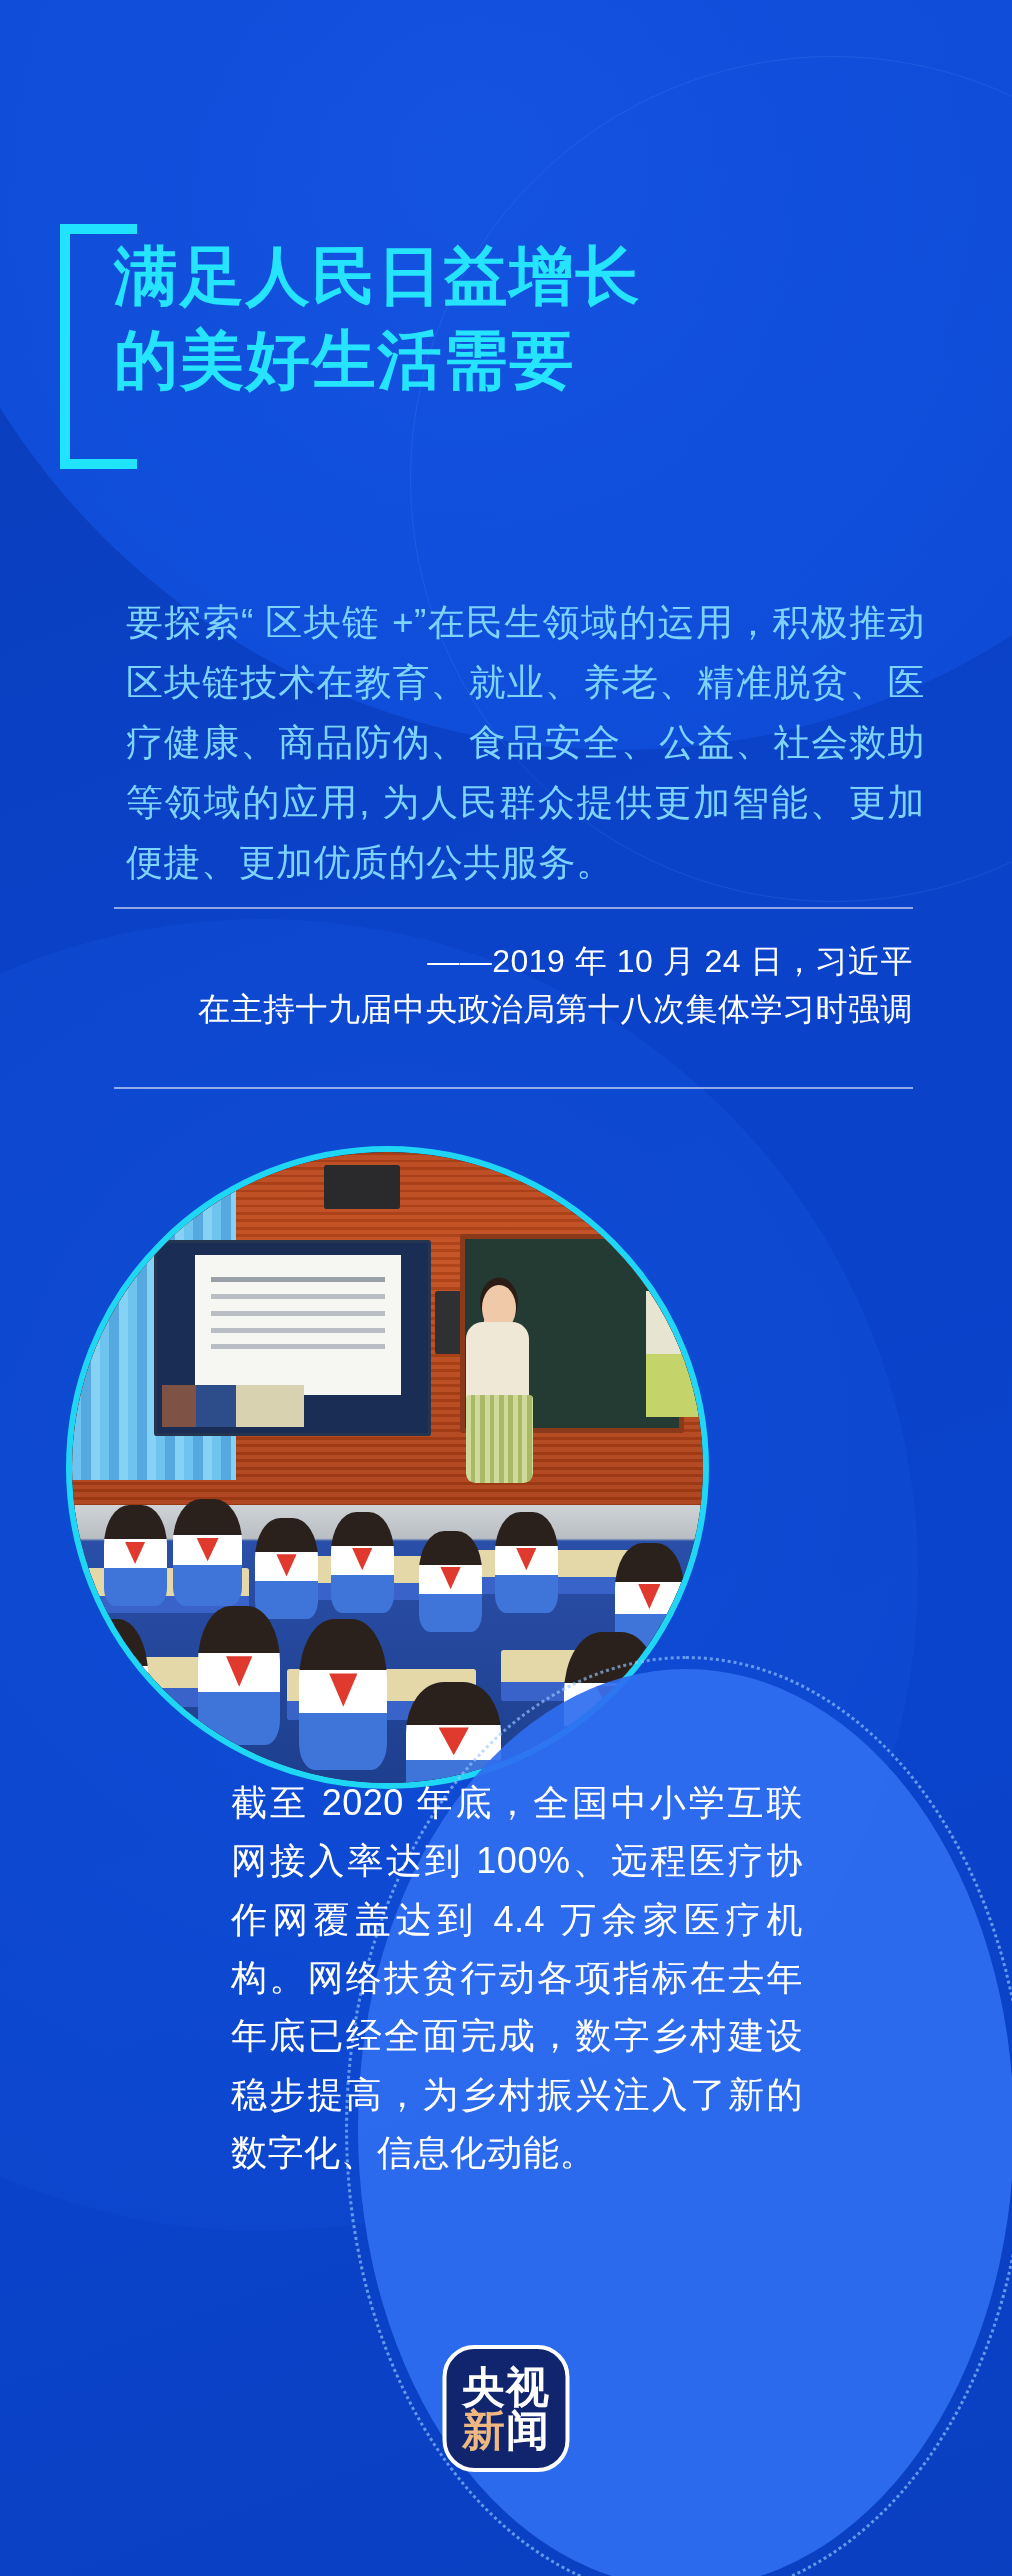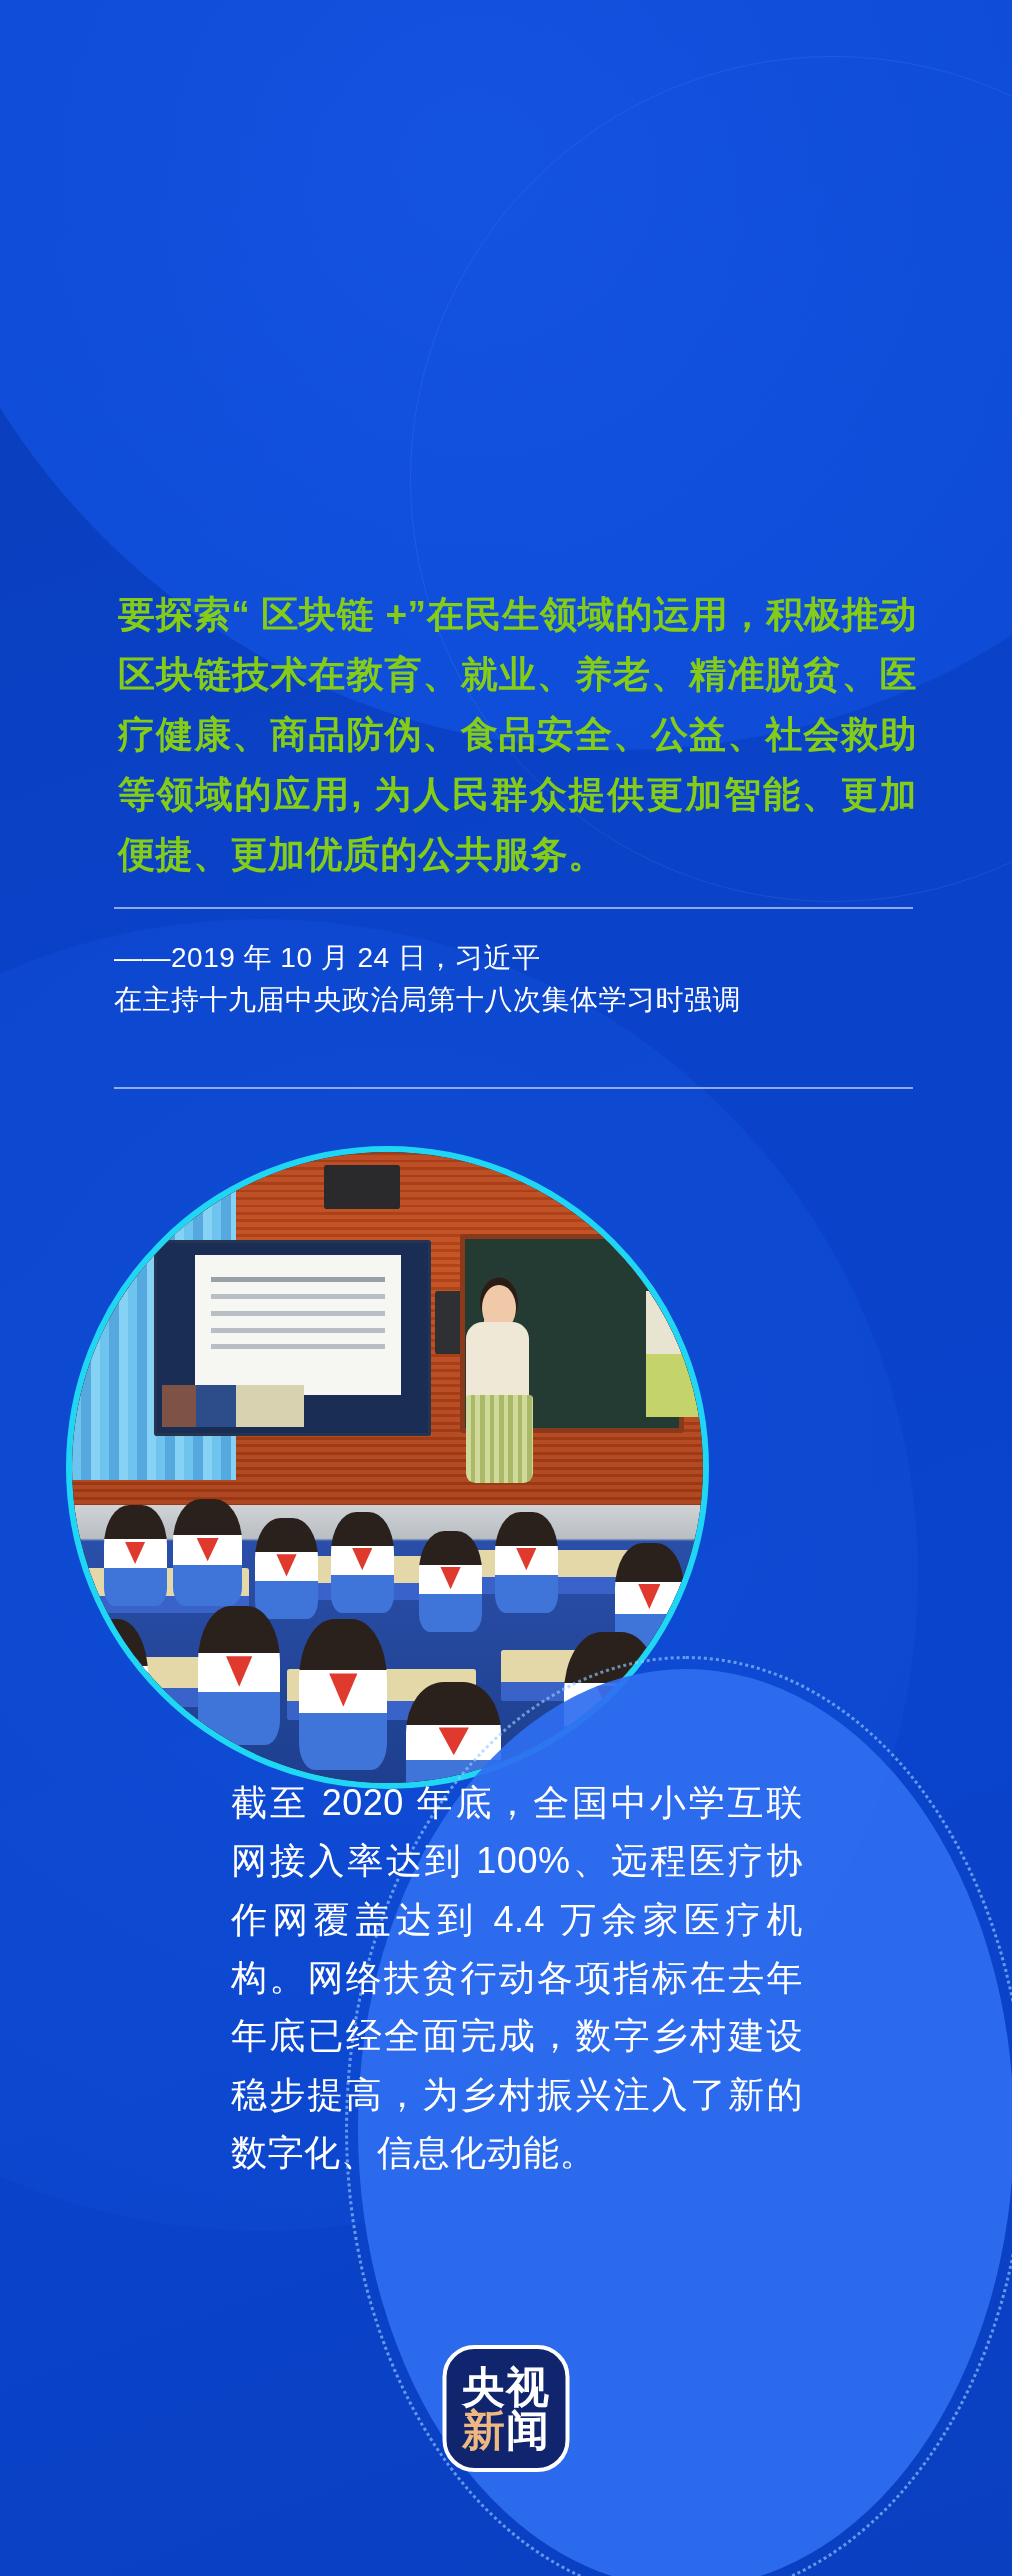--- a/index.html
+++ b/index.html
@@ -112,49 +112,49 @@
     white-space: pre-line;
     margin: 0;
   }
 
   
   .quote {
     position: absolute;
     left: 114px;
     top: 581px;
     width: 799px;
-    color: #84cc16;
+    color: #7dd3fc;
     font-size: 37px;
-    font-weight: bold;
+    font-weight: normal;
     line-height: 1.62;
     letter-spacing: 0.5px;
     text-align: justify;
-    margin: 4px;
+    margin: 12px;
   }
 
   
   .rule {
     position: absolute;
     left: 114px;
     width: 799px;
     height: 1.9px;
     background: rgba(255,255,255,0.55);
   }
   .rule-top    { top: 907px; }
   .rule-bottom { top: 1087px; }
 
   .attribution {
     position: absolute;
     left: 114px;
     top: 937px;
     width: 799px;
     color: #ffffff;
-    font-size: 28px;
+    font-size: 32px;
     line-height: 1.5;
-    text-align: left;
+    text-align: right;
     letter-spacing: 0.5px;
   }
   .attr-line { display: block; }
 
   
   .photo-circle {
     position: absolute;
     left: 66px;
     top: 1146px;
     width: 643px;
@@ -362,20 +362,27 @@
 <div id="poster">
 
   <div class="bg-layer">
     <div class="bg-base"></div>
     <div class="bg-circle-top"></div>
     <div class="bg-circle-mid"></div>
     <div class="bg-circle-bottom"></div>
     <div class="bg-arc-right"></div>
   </div>
 
+  <div class="header">
+    <div class="title-wrap">
+      <span class="bracket"></span>
+      <h1 class="title">满足人民日益增长
+的美好生活需要</h1>
+    </div>
+  </div>
 
   <p class="quote">要探索“ 区块链 +”在民生领域的运用，积极推动区块链技术在教育、就业、养老、精准脱贫、医疗健康、商品防伪、食品安全、公益、社会救助等领域的应用, 为人民群众提供更加智能、更加便捷、更加优质的公共服务。</p>
 
   <div class="rule rule-top"></div>
   <div class="attribution">
     <span class="attr-line">——2019 年 10 月 24 日，习近平</span>
     <span class="attr-line">在主持十九届中央政治局第十八次集体学习时强调</span>
   </div>
   <div class="rule rule-bottom"></div>
 

